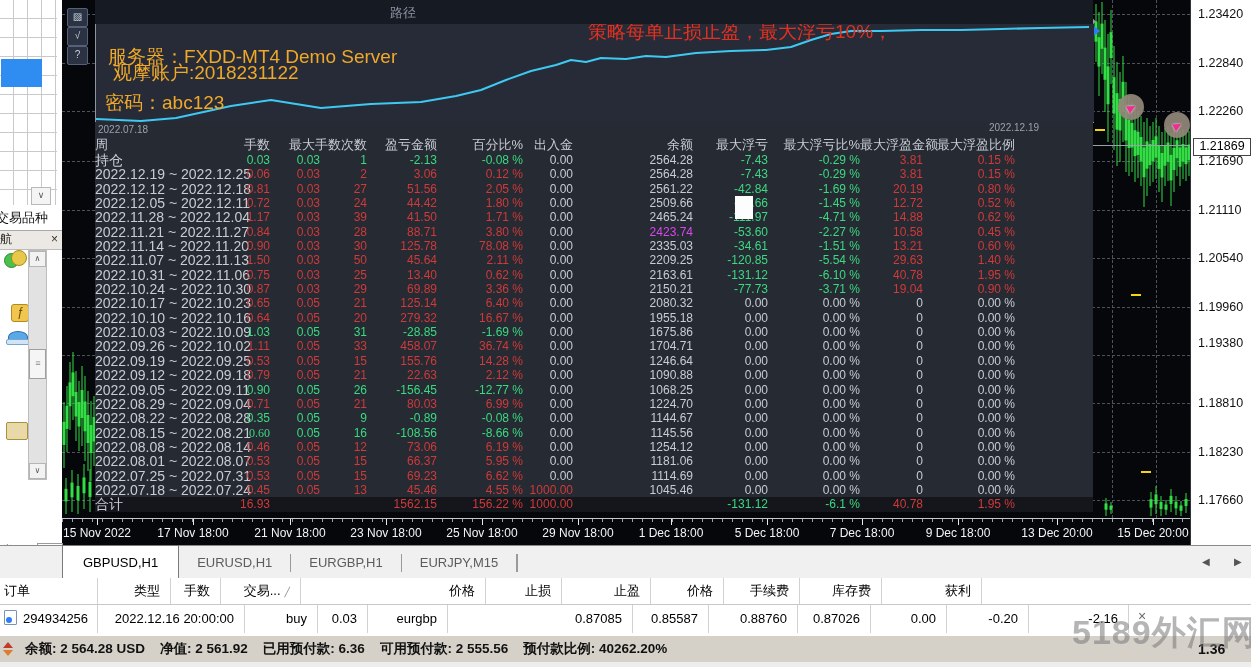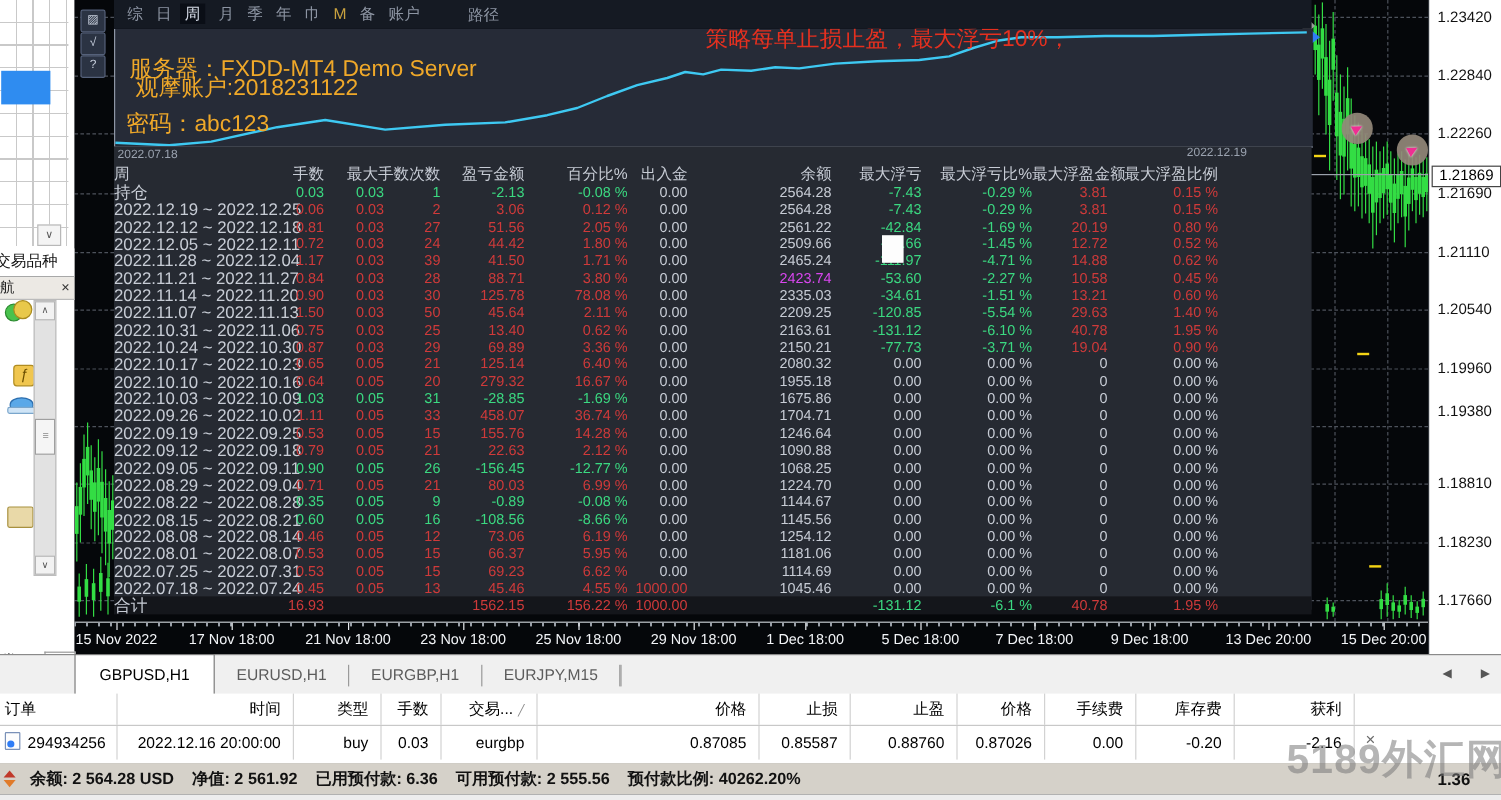--- a/index.html
+++ b/index.html
@@ -310,21 +310,20 @@
         <div class="xtick-label" style="left: 800px;">7 Dec 18:00</div>
         <div class="xtick-major" style="left: 896px;"></div>
         <div class="xtick-label" style="left: 896px;">9 Dec 18:00</div>
         <div class="xtick-major" style="left: 995px;"></div>
         <div class="xtick-label" style="left: 995px;">13 Dec 20:00</div>
         <div class="xtick-major" style="left: 1091px;"></div>
         <div class="xtick-label" style="left: 1091px;">15 Dec 20:00</div>
       </div>
 
     <div id="menu-bar" class="abs">
-      <span id="menu-items"><span class="menu-item">综</span><span class="menu-item">日</span><span class="menu-item active">周</span><span class="menu-item">月</span><span class="menu-item">季</span><span class="menu-item">年</span><span class="menu-item">巾</span><span class="menu-item hl">M</span><span class="menu-item">备</span><span class="menu-item">账户</span></span>
       <span id="menu-right">路径</span>
     </div>
 
     <div id="btns-host">
         <div class="chart-btn abs" style="left: 5px; top: 8px;">▨</div>
         <div class="chart-btn abs" style="left: 5px; top: 27px;">√</div>
         <div class="chart-btn abs" style="left: 5px; top: 46px;">?</div>
       </div>
 
     <div id="equity-panel" class="abs">
@@ -615,21 +614,21 @@
             <div class="scell" style="color: rgb(59, 217, 129);">-0.08 %</div>
             <div class="scell" style="color: rgb(199, 204, 213);">0.00</div>
             <div class="scell" style="color: rgb(199, 204, 213);">1144.67</div>
             <div class="scell" style="color: rgb(199, 204, 213);">0.00</div>
             <div class="scell" style="color: rgb(199, 204, 213);">0.00 %</div>
             <div class="scell" style="color: rgb(199, 204, 213);">0</div>
             <div class="scell" style="color: rgb(199, 204, 213);">0.00 %</div>
           </div>
           <div class="srow">
             <div class="scell l lbl">2022.08.15 ~ 2022.08.21</div>
-            <div class="scell" style="color: rgb(59, 217, 129);">0.60</div>
+            <div class="scell" style="color: rgb(59, 217, 129); font-family: Liberation Serif, serif;">0.60</div>
             <div class="scell" style="color: rgb(59, 217, 129);">0.05</div>
             <div class="scell" style="color: rgb(59, 217, 129);">16</div>
             <div class="scell" style="color: rgb(59, 217, 129);">-108.56</div>
             <div class="scell" style="color: rgb(59, 217, 129);">-8.66 %</div>
             <div class="scell" style="color: rgb(199, 204, 213);">0.00</div>
             <div class="scell" style="color: rgb(199, 204, 213);">1145.56</div>
             <div class="scell" style="color: rgb(199, 204, 213);">0.00</div>
             <div class="scell" style="color: rgb(199, 204, 213);">0.00 %</div>
             <div class="scell" style="color: rgb(199, 204, 213);">0</div>
             <div class="scell" style="color: rgb(199, 204, 213);">0.00 %</div>
@@ -761,21 +760,20 @@
         <div class="tab-div"></div>
         <div class="tab-div"></div>
       </div>
     <div class="tab-arrow" style="left:1202px;">◀</div>
     <div class="tab-arrow" style="left:1234px;">▶</div>
   </div>
 
   <div id="orders-panel" class="abs">
     <div id="orders-header" class="orow">
         <div class="ocell l" style="width: 98px;">订单</div>
-        <div class="ocell" style="width: 147px;">时间</div>
         <div class="ocell" style="width: 73px;">类型</div>
         <div class="ocell" style="width: 50px;">手数</div>
         <div class="ocell" style="width: 80px;">交易...<span class="sort-mark">╱</span></div>
         <div class="ocell" style="width: 185px;">价格</div>
         <div class="ocell" style="width: 76px;">止损</div>
         <div class="ocell" style="width: 89px;">止盈</div>
         <div class="ocell" style="width: 73px;">价格</div>
         <div class="ocell" style="width: 76px;">手续费</div>
         <div class="ocell" style="width: 82px;">库存费</div>
         <div class="ocell" style="width: 100px;">获利</div>

